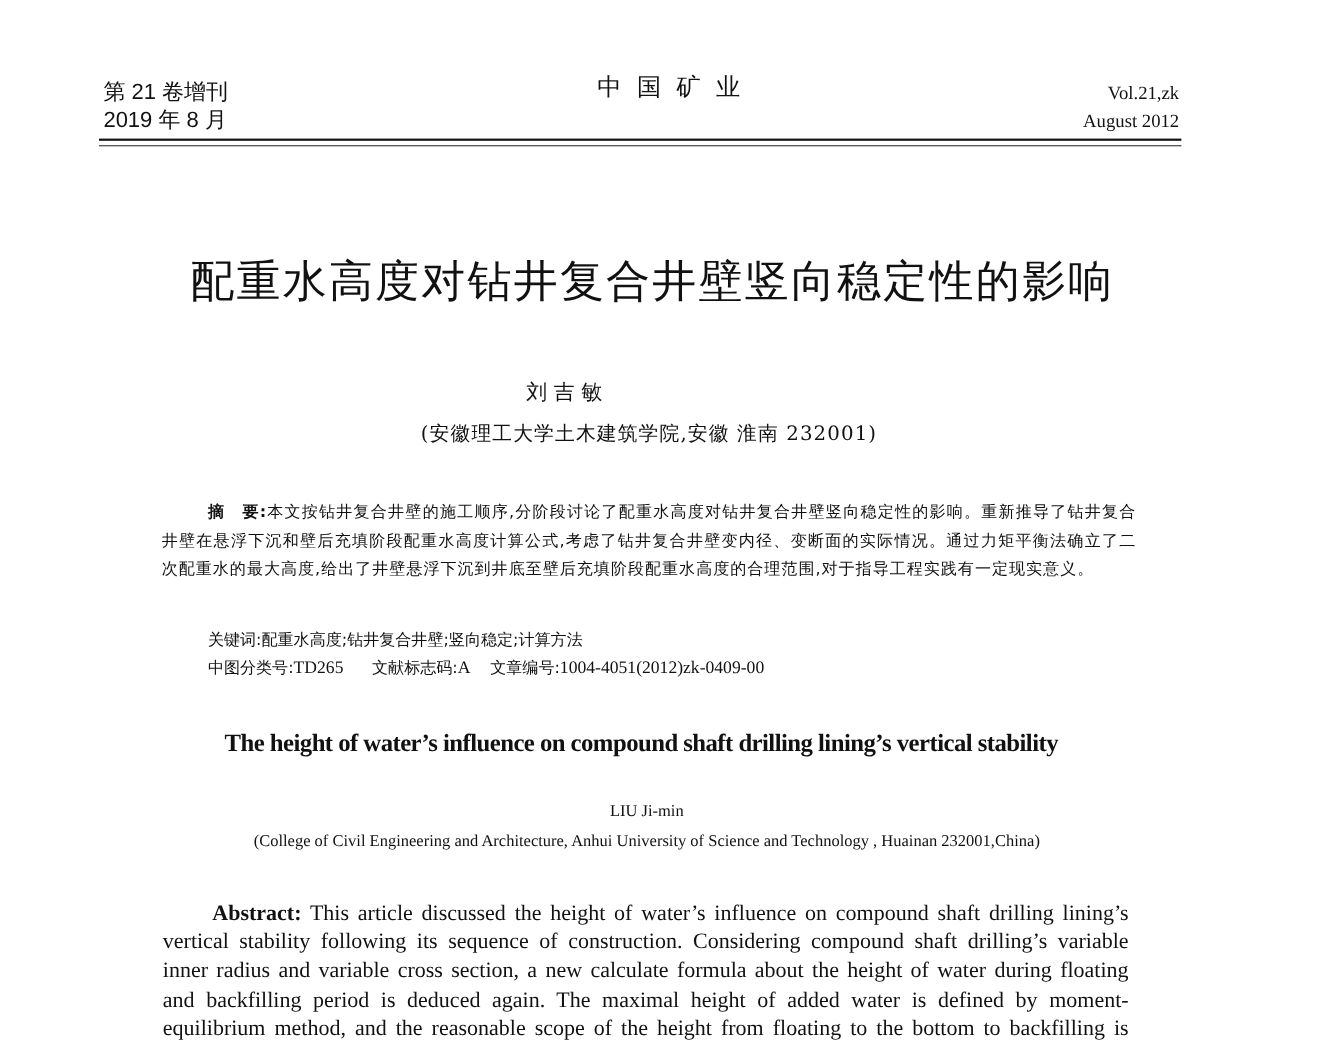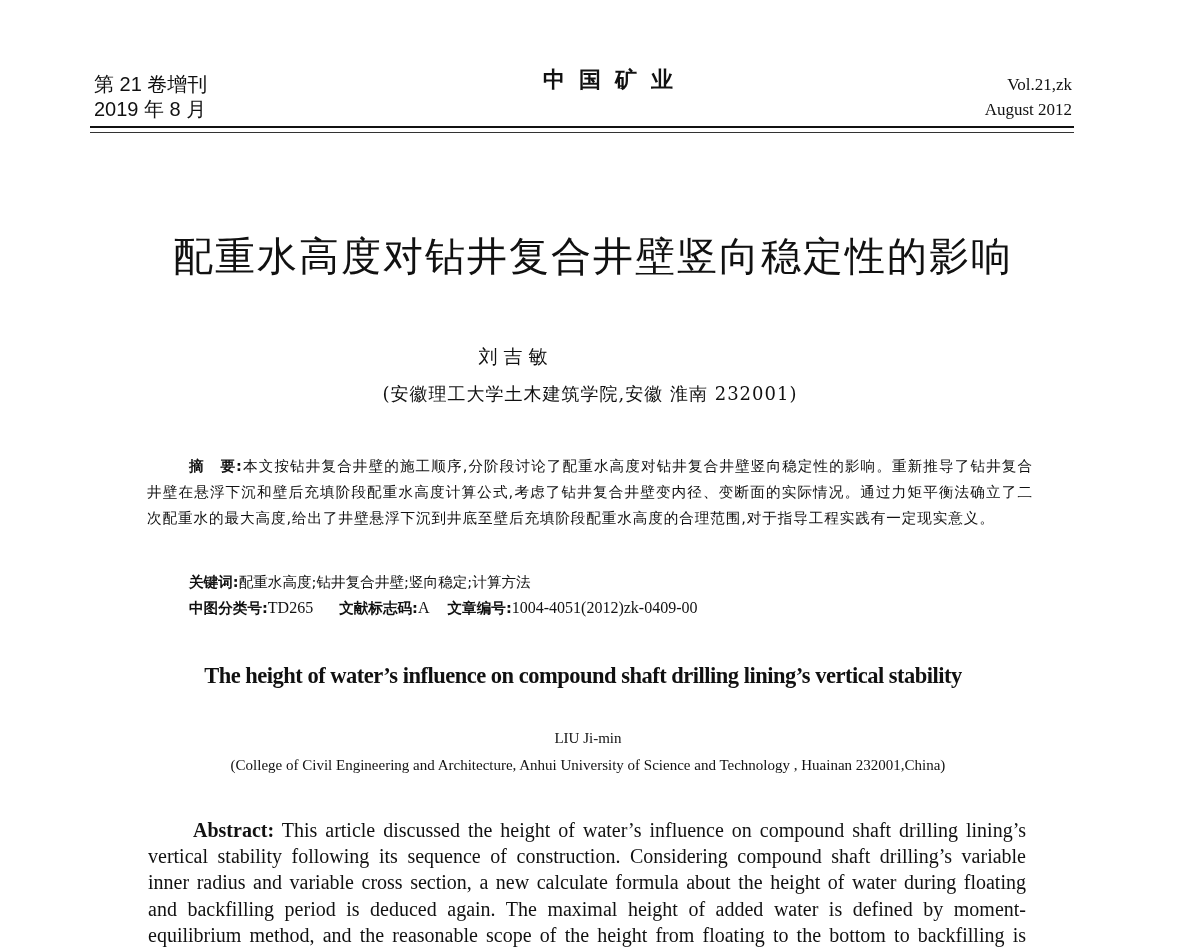--- a/index.html
+++ b/index.html
@@ -22,21 +22,21 @@
       left: 94px; top: 72px;
       font-size: 20px; line-height: 25px;
       font-family: Liberation Sans, sans-serif;
     }
     .hdr-center {
       left: 0; width: 1200px; top: 66px;
       text-align: center;
     }
     .hdr-cn {
       font-family: "DejaVu Sans", "Liberation Sans", sans-serif;
-      font-weight: bold;
+      font-weight: normal;
       font-size: 22px;
       letter-spacing: 14px;
       line-height: 28px;
       padding-left: 14px;
       margin-left: 16px;
     }
     .hdr-en {
       font-family: "Liberation Serif", "DejaVu Serif", serif;
       font-weight: bold;
       font-size: 22px;
@@ -88,21 +88,21 @@
       line-height: 26px;
       text-align: justify;
       text-indent: 42px;
       letter-spacing: 0.9px;
     }
     .cn-abstract .lbl { font-weight: bold; }
     .cn-meta {
       left: 189px; font-family: "DejaVu Sans", sans-serif;
       font-size: 14.6px; line-height: 26px;
     }
-    .cn-meta .lbl { font-weight: bold; margin-top: 20px; }
+    .cn-meta .lbl { font-weight: normal; margin-top: 20px; }
     .cn-keywords { top: 569px; }
     .cn-class { top: 595px; }
     .cn-class .gap { display: inline-block; width: 26px; }
 
     
     .en-title {
       left: 0; width: 1166px; top: 660px;
       text-align: center;
       font-family: "Liberation Serif", serif;
       font-weight: bold;

